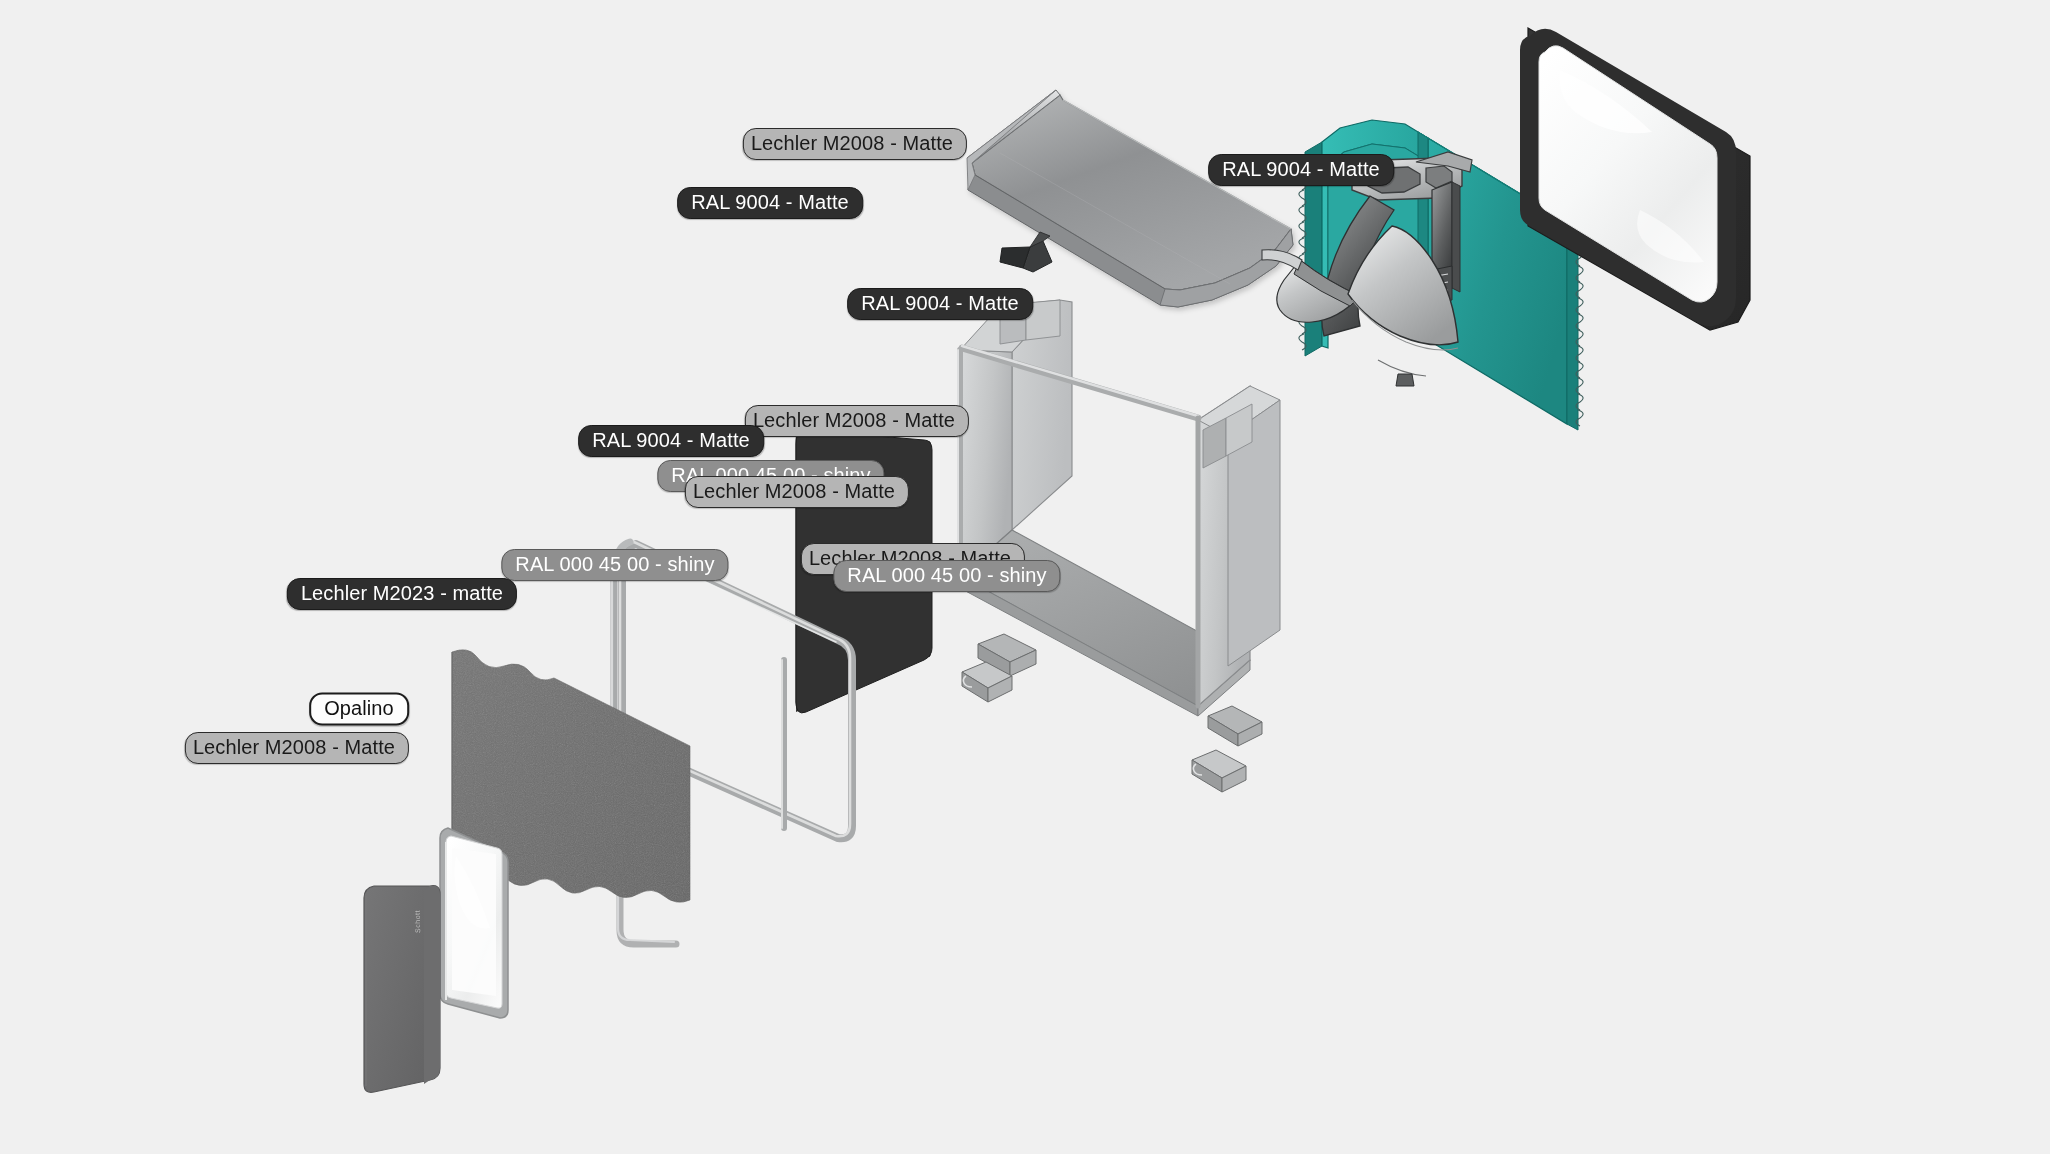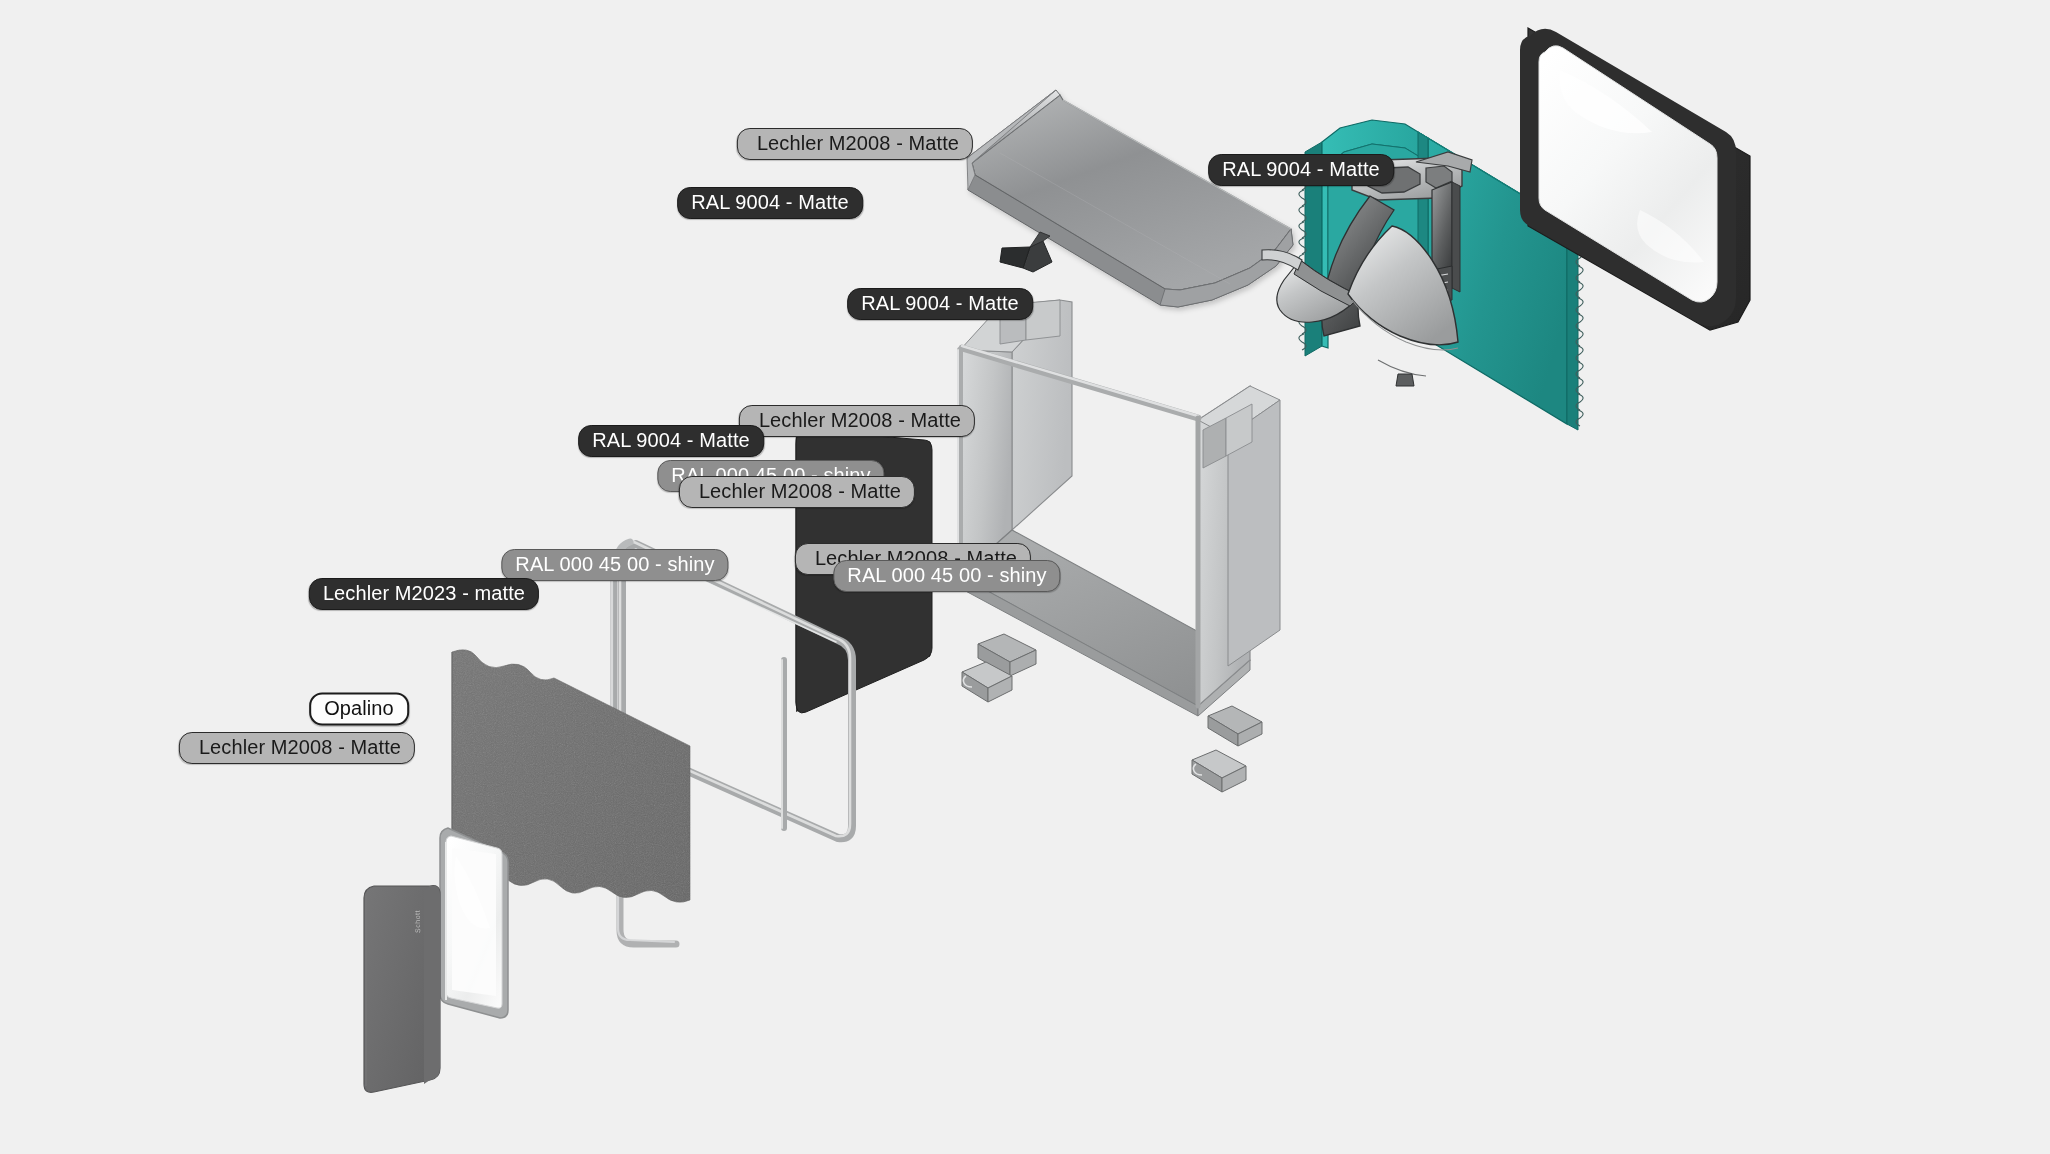--- a/index.html
+++ b/index.html
@@ -29,21 +29,21 @@
     font-size:20px;
     padding:3px 13px 4px 13px;
     box-shadow:0 1px 1px rgba(0,0,0,.25);
     text-align:right;
   }
   .pill.light{
     background:#b5b5b5;color:#1a1a1a;
     border:1.6px solid #2b2b2b;
     border-radius:13px;
     font-size:20px;
-    padding:3px 13px 4px 19px;
+    padding:3px 13px 4px 7px;
     box-shadow:0 1px 1px rgba(0,0,0,.2);
   }
   .pill.mid{
     background:#8f8f8f;color:#ffffff;
     border:1.6px solid #5a5a5a;
     border-radius:13px;
     font-size:20px;
     padding:3px 13px 4px 13px;
     box-shadow:0 1px 1px rgba(0,0,0,.2);
   }
@@ -374,19 +374,19 @@
   <div class="pill mid" style="left:771px;top:476px;">RAL 000 45 00 - shiny</div>
 
   <div class="pill light" style="left:797px;top:492px;">Lechler M2008 - Matte</div>
 
   <div class="pill mid" style="left:615px;top:565px;">RAL 000 45 00 - shiny</div>
 
   <div class="pill light" style="left:913px;top:559px;">Lechler M2008 - Matte</div>
 
   <div class="pill mid" style="left:947px;top:576px;">RAL 000 45 00 - shiny</div>
 
-  <div class="pill dark" style="left:424px;top:594px;">Lechler M2023 - matte</div>
+  <div class="pill dark" style="left:402px;top:594px;">Lechler M2023 - matte</div>
 
   <div class="pill white" style="left:359px;top:709px;">Opalino</div>
 
   <div class="pill light" style="left:297px;top:748px;">Lechler M2008 - Matte</div>
 
 </div>
 
 </body></html>

